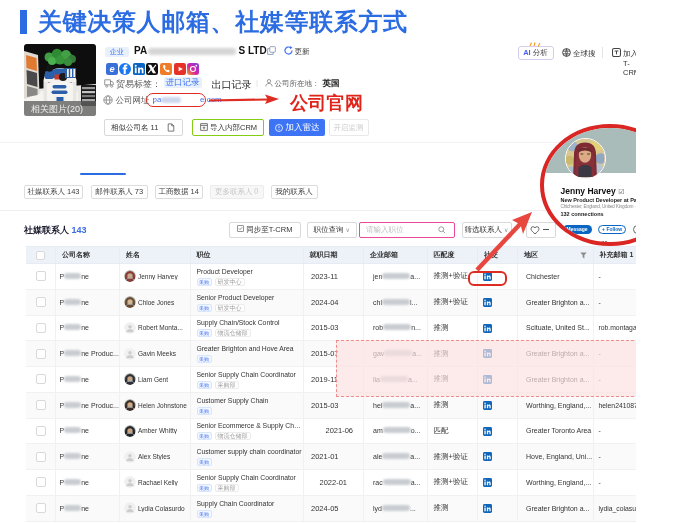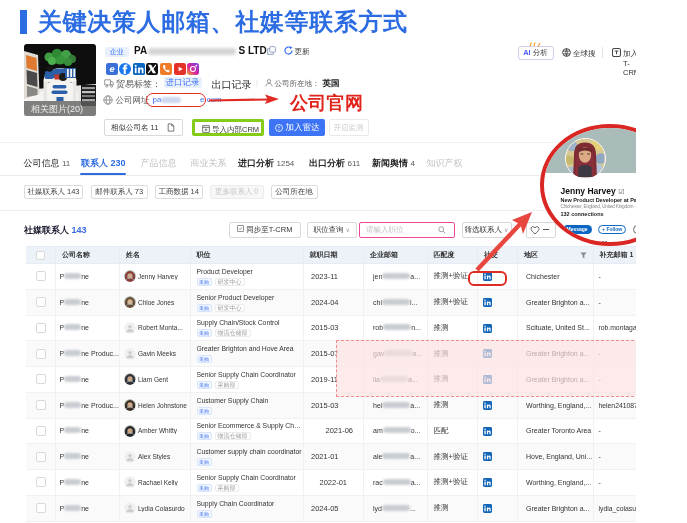--- a/index.html
+++ b/index.html
@@ -172,51 +172,41 @@
 <div class="abs" style="left:115.5px;top:94.5px;font-size:8.5px;color:#595959;">公司网址：</div>
 <div class="abs" style="left:152.5px;top:95px;font-size:8px;color:#3e71f7;">pa</div>
 <div class="abs" style="left:161px;top:96.5px;width:20px;height:6px;background:#cdd8ef;border-radius:3px;filter:blur(1.2px);"></div>
 <div class="abs" style="left:200px;top:95px;font-size:8px;color:#3e71f7;">e.com</div>
 
 <div class="abs" style="left:104px;top:118.5px;width:79px;height:17px;border:1px solid #d9d9d9;border-radius:2px;font-size:7.5px;color:#333;line-height:15px;text-align:left;padding-left:6px;">相似公司名 11
 <svg style="position:absolute;right:7px;top:3.5px;" width="8" height="9" viewBox="0 0 10 11">
         <path d="M1.5 1 h4.5 l2.5 2.5 v6.5 h-7 z" fill="none" stroke="#666" stroke-width="1.1"></path>
         <path d="M6 1 v2.5 h2.5" fill="none" stroke="#666" stroke-width="1.1"></path>
       </svg></div>
-<div class="abs" style="left:192px;top:118.5px;width:71.5px;height:17px;border:3px solid #84cc16;border-radius:2px;font-size:7.5px;color:#333;line-height:15px;padding-left:7px;">
+<div class="abs" style="left:192px;top:118.5px;width:71.5px;height:17px;border:1px solid #84cc16;border-radius:2px;font-size:7.5px;color:#333;line-height:15px;padding-left:7px;">
 <svg style="vertical-align:-1px;margin-right:2px;" width="8" height="8" viewBox="0 0 10 10">
         <path d="M0.8 0.8 h8.4 v8.4 h-8.4 z M0.8 3 h8.4" fill="none" stroke="#666" stroke-width="1.1"></path>
         <path d="M3.4 6 h3.2 M5 4.4 v3.2" stroke="#666" stroke-width="1.1"></path>
       </svg>导入内部CRM</div>
 <div class="abs" style="left:269px;top:119px;width:56px;height:16.5px;background:#3d73f5;border-radius:2px;font-size:8.5px;color:#fff;line-height:16.5px;padding-left:6px;">
 <svg style="vertical-align:-1.5px;margin-right:2.5px;" width="8" height="8" viewBox="0 0 11 11">
         <circle cx="5.5" cy="5.5" r="4.8" fill="none" stroke="#fff" stroke-width="1.1"></circle>
         <path d="M5.5 3 v2.7 M5.5 7 v1" stroke="#fff" fill="none" stroke-width="1.2"></path>
       </svg>加入雷达</div>
 <div class="abs" style="left:328.5px;top:119px;width:40px;height:16.5px;border:1px solid #e9e9e9;border-radius:2px;font-size:7.5px;color:#ccc;line-height:15px;text-align:center;">开启监测</div>
 
 <div class="abs" style="left:0;top:142px;width:687px;height:1px;background:#f2f2f2;"></div>
 
-<div class="abs" style="left:0;top:149px;width:687px;height:26.5px;border-bottom:1px solid #ebebeb;font-size:9px;color:#262626;">
-<span class="abs" style="left:23.5px;top:8px;">公司信息 <span style="color:#595959;font-size:8px;">11</span></span>
-<span class="abs" style="left:81px;top:8px;color:#2c6ce2;font-weight:bold;">联系人 230</span>
-<span class="abs" style="left:140.5px;top:8px;color:#bfbfbf;">产品信息</span>
-<span class="abs" style="left:190.5px;top:8px;color:#bfbfbf;">商业关系</span>
-<span class="abs" style="left:238px;top:8px;font-weight:bold;">进口分析 <span style="font-weight:normal;color:#595959;font-size:8px;">1254</span></span>
-<span class="abs" style="left:309px;top:8px;font-weight:bold;">出口分析 <span style="font-weight:normal;color:#595959;font-size:8px;">611</span></span>
-<span class="abs" style="left:372px;top:8px;font-weight:bold;">新闻舆情 <span style="font-weight:normal;color:#595959;font-size:8px;">4</span></span>
-<span class="abs" style="left:426.5px;top:8px;color:#bfbfbf;">知识产权</span>
-</div>
 <div class="abs" style="left:80px;top:173.2px;width:45.5px;height:2px;background:#2c6ce2;border-radius:1px;"></div>
 
 <div class="abs" style="left:24px;top:185px;width:59px;height:14px;border:1px solid #dcdcdc;border-radius:2px;font-size:7.5px;color:#404040;line-height:12px;text-align:center;">社媒联系人 143</div>
 <div class="abs" style="left:90.5px;top:185px;width:57.5px;height:14px;border:1px solid #dcdcdc;border-radius:2px;font-size:7.5px;color:#404040;line-height:12px;text-align:center;">邮件联系人 73</div>
 <div class="abs" style="left:155px;top:185px;width:47.5px;height:14px;border:1px solid #dcdcdc;border-radius:2px;font-size:7.5px;color:#404040;line-height:12px;text-align:center;">工商数据 14</div>
 <div class="abs" style="left:209.5px;top:185px;width:54px;height:14px;border:1px solid #ececec;background:#f7f7f7;border-radius:2px;font-size:7.5px;color:#c6c6c6;line-height:12px;text-align:center;font-family:Liberation Serif, serif;">更多联系人 0</div>
-<div class="abs" style="left:270.5px;top:185px;width:47px;height:14px;border:1px solid #dcdcdc;border-radius:2px;font-size:7.5px;color:#404040;line-height:12px;text-align:center;">公司所在地</div>
+<div class="abs" style="left:270.5px;top:185px;width:47px;height:14px;border:1px solid #dcdcdc;border-radius:2px;font-size:7.5px;color:#404040;line-height:12px;text-align:center;">我的联系人</div>
 
 <div class="abs" style="left:0;top:209.5px;width:687px;height:1px;background:#eeeeee;"></div>
 
 <div class="abs" style="left:24px;top:224px;font-size:9px;font-weight:bold;color:#1a1a2e;">社媒联系人 <span style="color:#3a6be0;">143</span></div>
 <div class="abs" style="left:228.5px;top:221.5px;width:72.5px;height:16px;border:1px solid #d9d9d9;border-radius:2px;font-size:7.5px;color:#333;line-height:14px;text-align:center;">
 <svg width="7" height="7" viewBox="0 0 10 10" style="vertical-align:-0.5px;">
         <rect x="0.6" y="0.6" width="8.8" height="8.8" rx="1" fill="none" stroke="#666" stroke-width="1.1"></rect>
         <path d="M2.8 5 l1.5 1.5 L7.2 3.4" fill="none" stroke="#666" stroke-width="1.1"></path>
       </svg> 同步至T-CRM</div>
 <div class="abs" style="left:306.5px;top:221.5px;width:50.5px;height:16px;border:1px solid #d9d9d9;border-radius:2px;font-size:7.5px;color:#333;line-height:14px;text-align:center;">职位查询 <span style="color:#999;font-size:6px;">∨</span></div>

